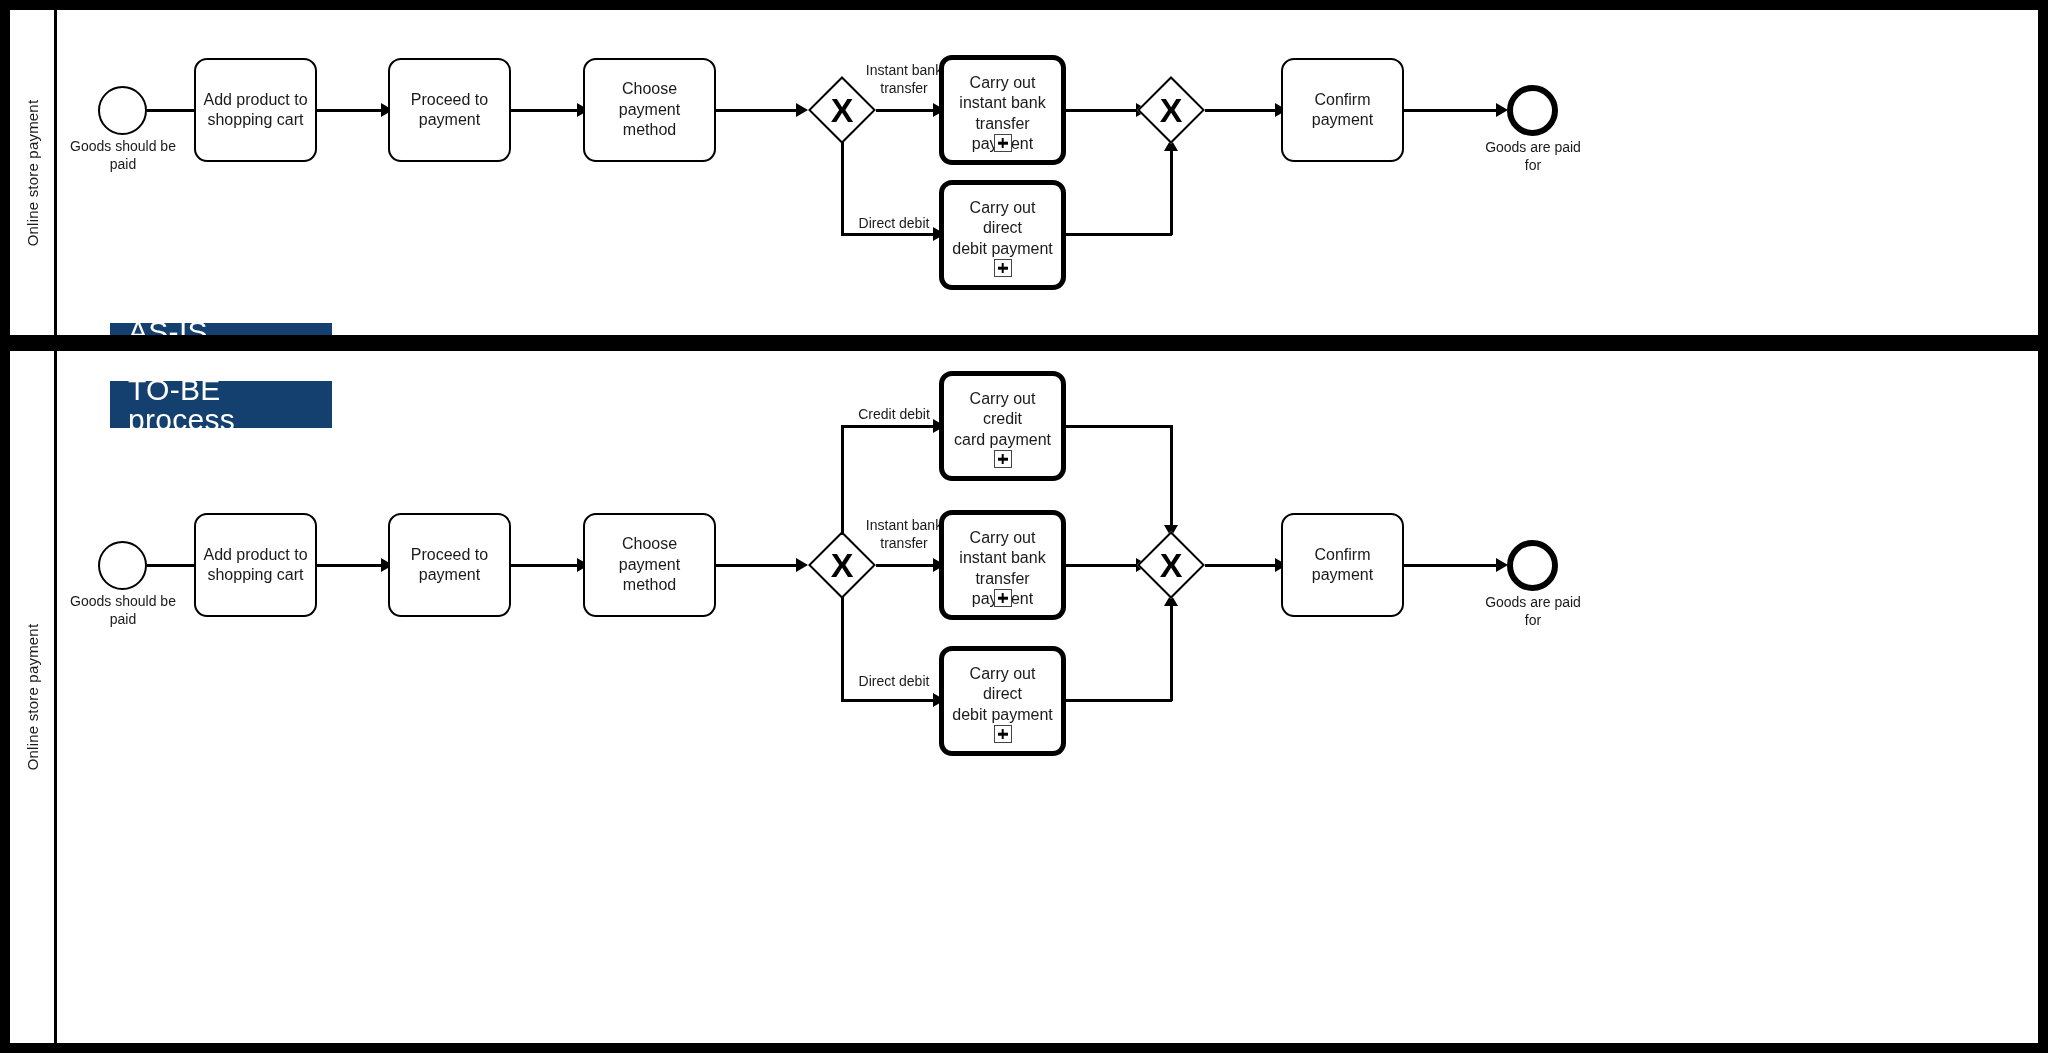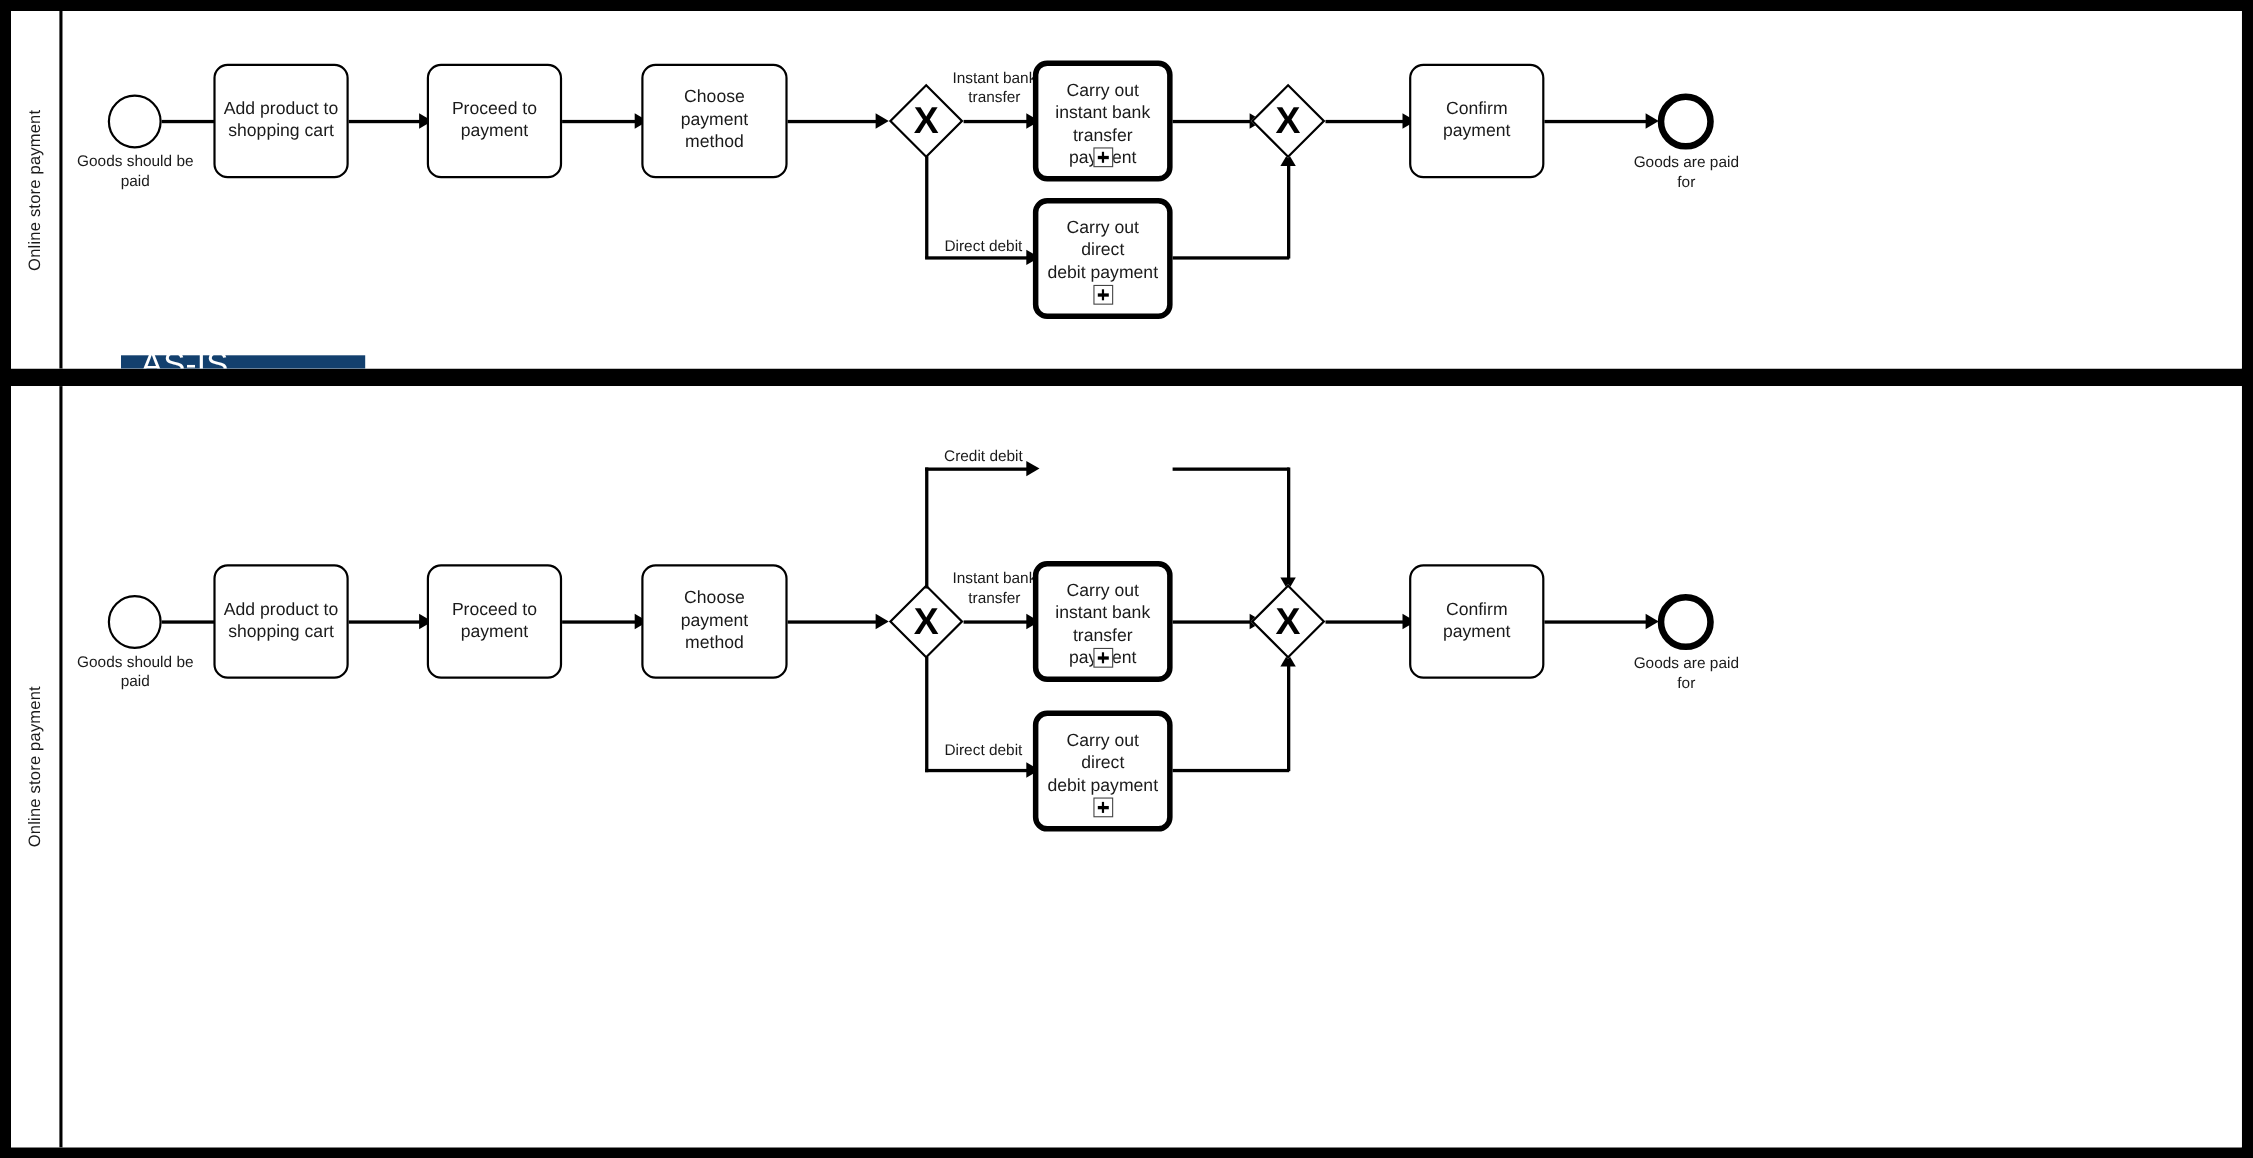--- a/index.html
+++ b/index.html
@@ -282,20 +282,21 @@
 
     </div>
   </div>
 
   <div class="pool" style="left:10px; top:351px; width:2028px; height:692px;">
     <div class="lane-header">
       <span class="lane-header-label">Online store payment</span>
     </div>
     <div class="lane-body">
 
+      <div class="badge" style="left:53px; top:30px; width:222px; height:47px;">TO-BE process</div>
 
       <div class="node event start" style="left:41px; top:190px; width:49px; height:49px;"></div>
       <div class="event-label" style="left:-9px; top:242px; width:150px;">Goods should be
 paid</div>
 
       <div class="flow h" style="left:90px; top:213px; width:84px;"></div>
       <div class="arrow right" style="left:168px; top:207px;"></div>
 
       <div class="node task" style="left:137px; top:162px; width:123px; height:104px;">
         <span class="tasktext" style="white-space:pre-line;">Add product to
@@ -334,20 +335,25 @@
       <div class="flow h" style="left:819px; top:213px; width:63px;"></div>
       <div class="arrow right" style="left:876px; top:207px;"></div>
       <div class="flow-label" style="left:787px; top:166px; width:120px;">Instant bank
 transfer</div>
 
       <div class="flow v" style="left:784px; top:246px; height:105px;"></div>
       <div class="flow h" style="left:784px; top:348px; width:98px;"></div>
       <div class="arrow right" style="left:876px; top:342px;"></div>
       <div class="flow-label" style="left:782px; top:322px; width:110px;">Direct debit</div>
 
+      <div class="node task subprocess" style="left:882px; top:20px; width:127px; height:110px;">
+        <span class="tasktext" style="white-space:pre-line;">Carry out credit
+card payment</span>
+        <span class="sub-marker"></span>
+      </div>
 
       <div class="node task subprocess" style="left:882px; top:159px; width:127px; height:110px;">
         <span class="tasktext" style="white-space:pre-line;">Carry out
 instant bank
 transfer payment</span>
         <span class="sub-marker"></span>
       </div>
 
       <div class="node task subprocess" style="left:882px; top:295px; width:127px; height:110px;">
         <span class="tasktext" style="white-space:pre-line;">Carry out direct

